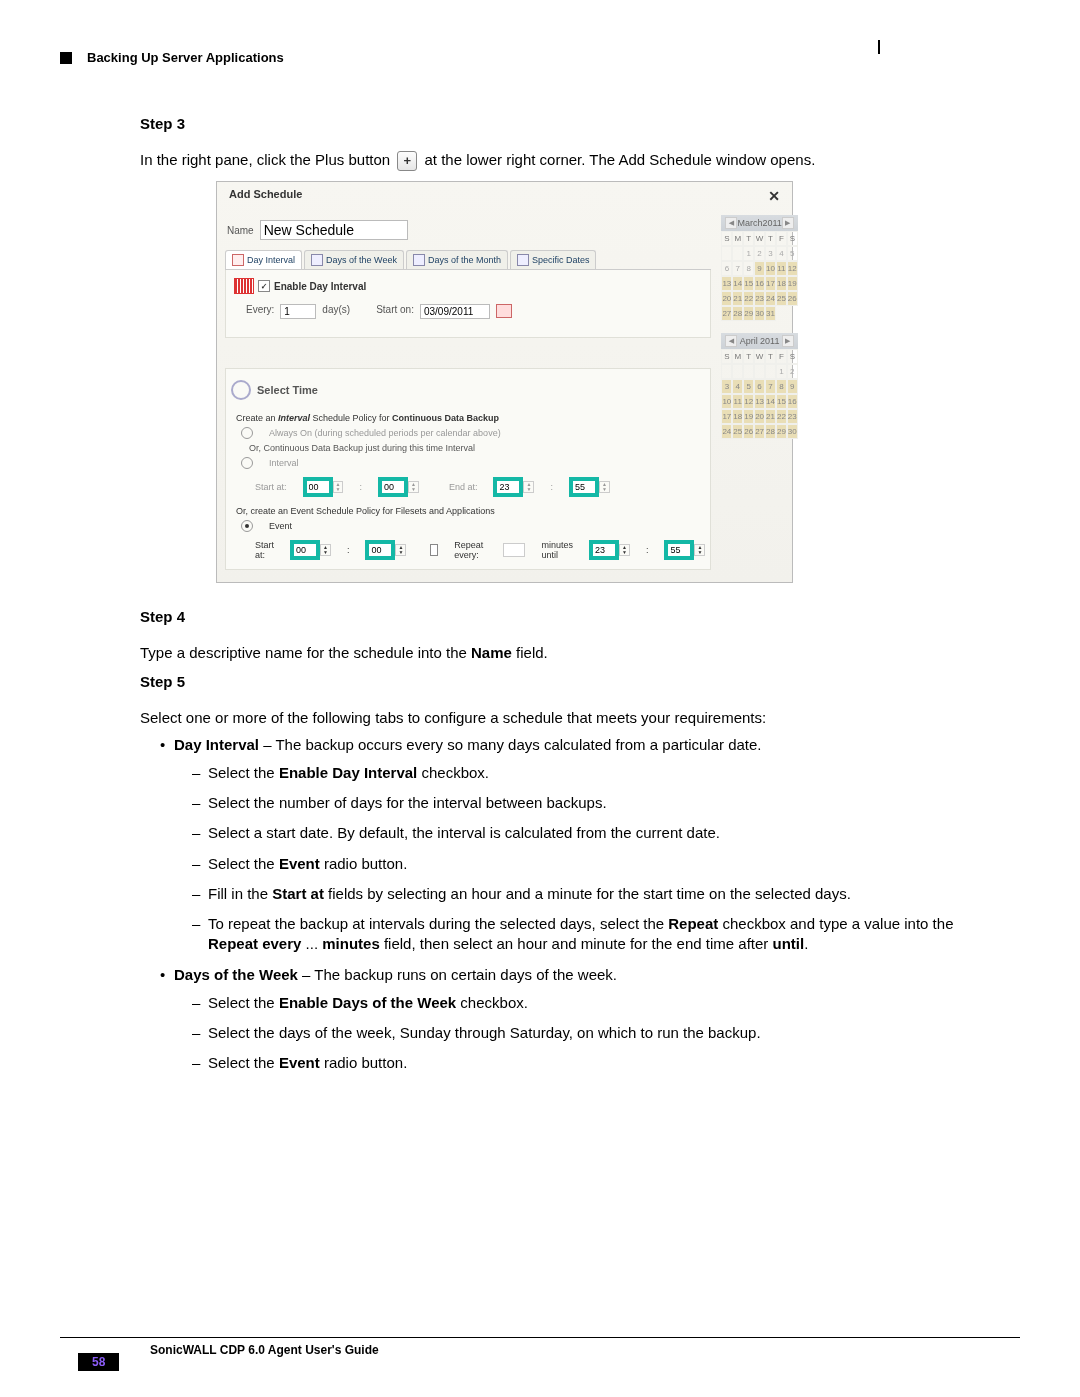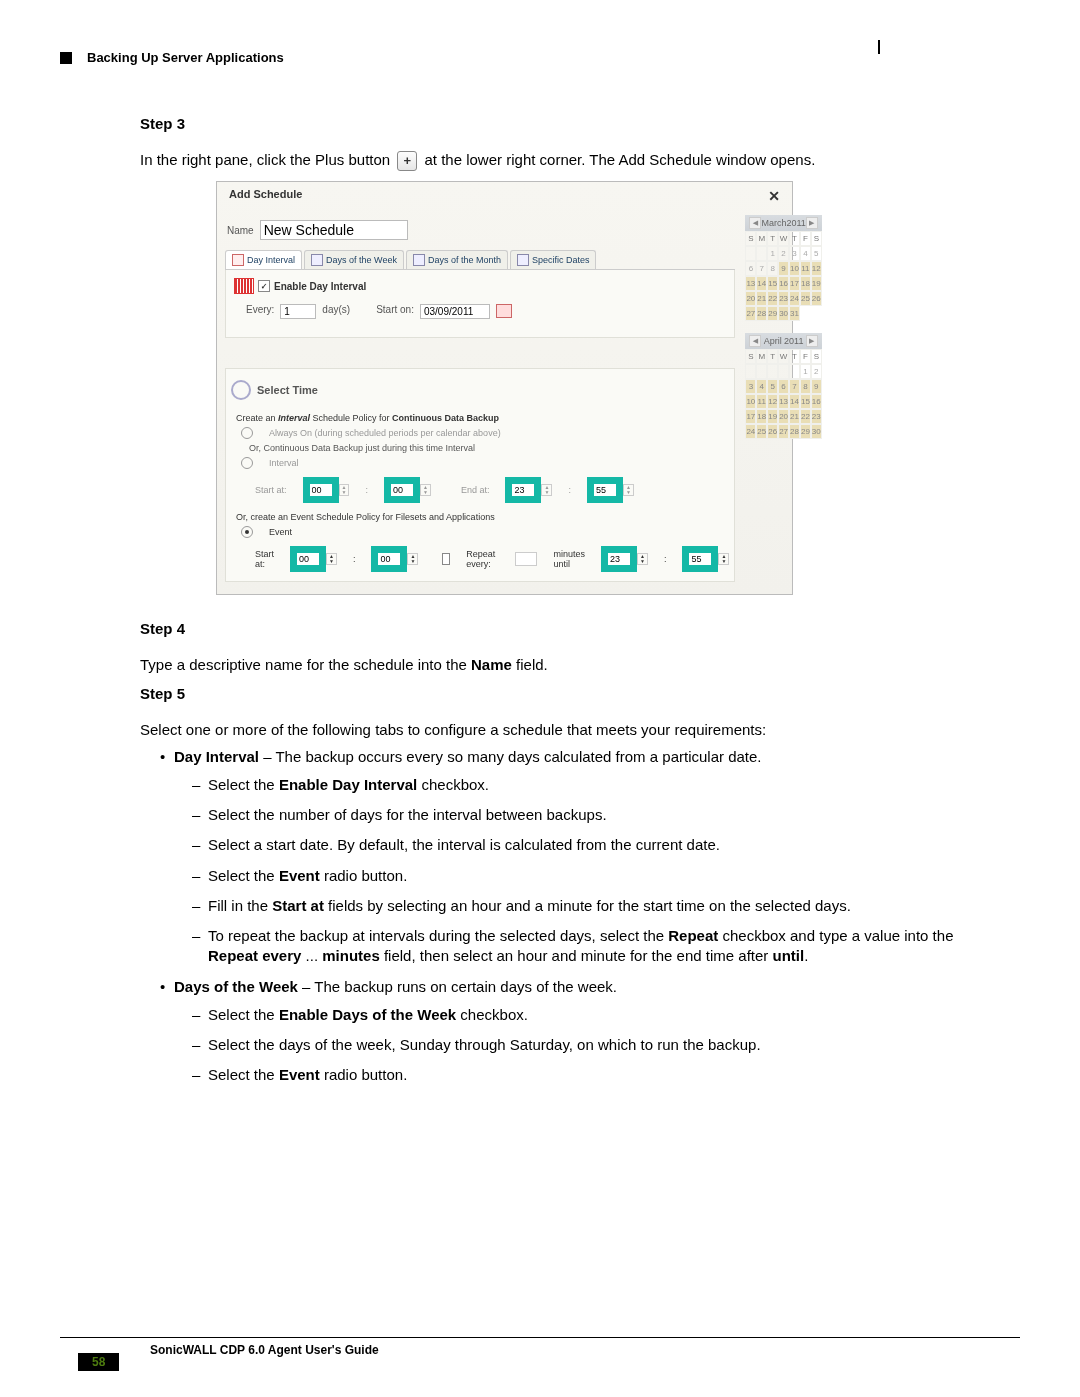--- a/index.html
+++ b/index.html
@@ -127,21 +127,21 @@
   .time-sec { border-top: 1px solid #e0e0d8; margin-top:30px; padding-top:8px; background:#fafaf6; border:1px solid #e0e0d8;}
   .time-head { display:flex; align-items:center; gap:6px; padding:3px 5px; font-weight:bold; font-size:11px; margin-bottom:5px;}
   .clock-ic { width:16px; height:16px; border:2px solid #aac; border-radius:50%; position:relative;}
   .create-line { font-size:9px; color:#333; padding-left:5px;}
   .create-line b { font-weight:bold;}
   .radio-row { display:flex; align-items:center; gap:16px; font-size:9px; color:#999; padding:4px 0 4px 10px;}
   .radio-row.en { color:#333;}
   .radio { width:10px; height:10px; border:1px solid #999; border-radius:50%; display:inline-flex; align-items:center; justify-content:center;}
   .radio.sel:after { content:""; width:4px; height:4px; background:#333; border-radius:50%;}
   .spin { display:inline-flex; align-items:center;}
-  .spin input { width:18px; border:7px solid #14b8a6; font-size:9px; padding:1px 2px;}
+  .spin input { width:18px; border:4px solid #14b8a6; font-size:9px; padding:1px 2px;}
   .spin-btns { display:flex; flex-direction:column; border:1px solid #ccc;}
   .spin-btns span { font-size:5px; line-height:5px; padding:0 2px;}
   .ss-buttons { padding: 8px; display:flex; justify-content:center; gap:12px;}
   .ss-buttons button { font-size:10px; padding:2px 14px; border:1px solid #aaa; border-radius:3px; background: linear-gradient(#fafafa,#e6e6e6); cursor:pointer;}
   .cal-box { border:0; font-size:9px; color:#aaa; margin-bottom: 12px;}
   .cal-head { display:flex; justify-content:space-between; align-items:center; background: linear-gradient(#d8dce0,#cdd2d7); padding:2px 4px; color:#666;}
   .cal-arrow { width:10px; height:10px; border:1px solid #ccc; background:#eee; font-size:7px; display:flex; align-items:center; justify-content:center; color:#888;}
   .cal-grid { display:grid; grid-template-columns: repeat(7, 1fr);}
   .cal-grid > div { text-align:center; padding:2px 0; border:1px solid #f0f0ec; font-size:8px;}
   .cal-grid > .h { color:#777; }
@@ -155,21 +155,21 @@
   ul.dashes > li:before { content: "\2013"; position: absolute; left: 0; top: 0;}
   .footer {
     position: absolute;
     bottom: 40px;
     left: 60px;
     right: 60px;
     border-top: 1px solid #000;
     padding-top: 5px;
   }
   .footer-text { font-weight: bold; font-size: 12px; margin-left: 90px;}
-  .page-num { position: absolute; left: 18px; top: 15px; background: #000; color: #4d7c0f; font-weight: bold; font-size: 12px; padding: 2px 14px;}
+  .page-num { position: absolute; left: 18px; top: 15px; background: #000; color: #8b5cf6; font-weight: bold; font-size: 12px; padding: 2px 14px;}
   b { font-weight: bold; }
   .time-content { padding:5px;}
   .chk-sq { width:10px; height:10px; border:1px solid #888; background:#fff; font-size:8px; display:inline-flex; align-items:center; justify-content:center;}
   .chk-sq.c:after { content:"\2713"; color:#333; font-size:8px;}
 </style>
 </head>
 <body>
 
 <div class="page">
   <div class="cursor-mark"></div>

